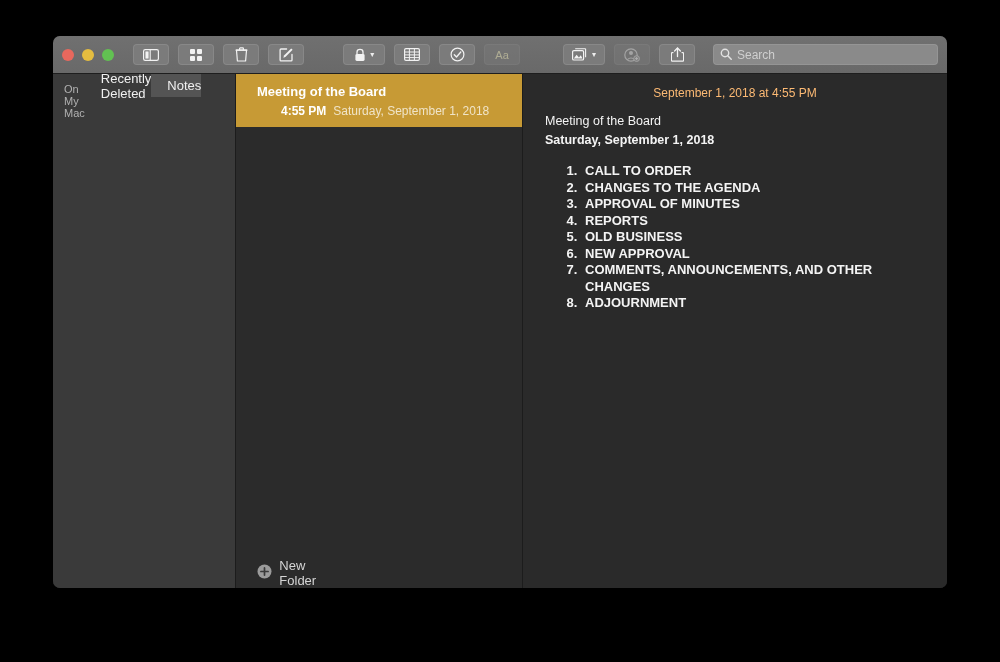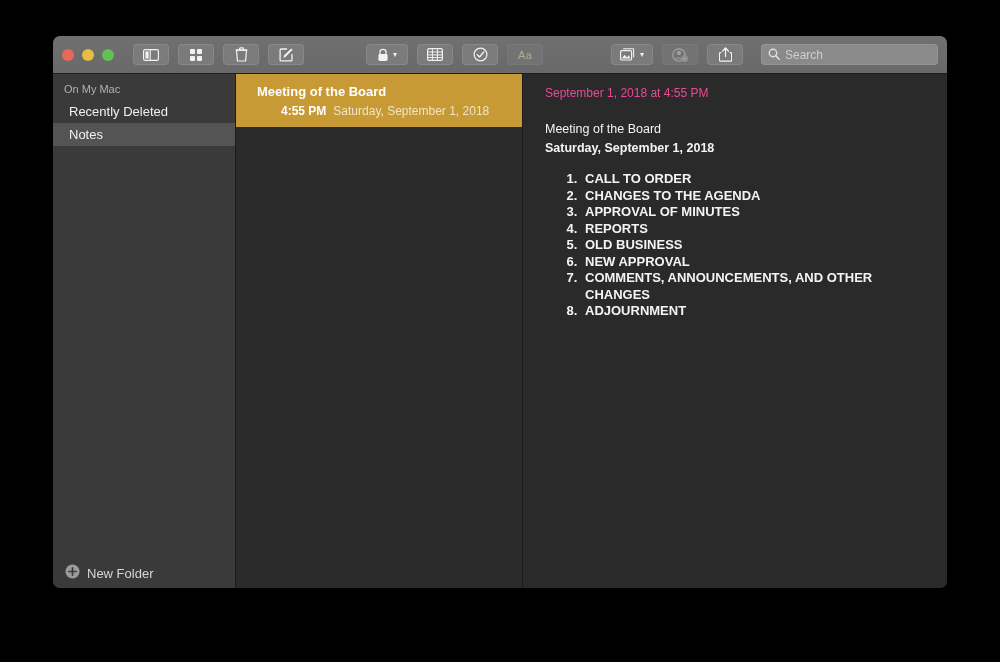--- a/index.html
+++ b/index.html
@@ -81,21 +81,21 @@
   }
 
   .chev { font-size: 8px; line-height: 1; color: #ededed; margin-left: 1px; }
 
   .tb-spacer-1 { width: 75px; }
   .tb-spacer-2 { width: 82px; }
 
   
   .search-box {
     margin-left: 9px;
-    width: 177px;
+    width: 225px;
     height: 21px;
     border-radius: 4px;
     background: #8a8a8a;
     border: 1px solid rgba(255,255,255,0.10);
     display: flex;
     align-items: center;
     padding: 0 6px;
     gap: 5px;
   }
   .search-placeholder {
@@ -105,21 +105,21 @@
 
   
   .body-split { flex: 1; display: flex; min-height: 0; }
 
   
   .sidebar {
     width: 182px;
     min-width: 182px;
     background: #3a3a3a;
     display: flex;
-    flex-direction: column;
+    flex-direction: row;
     position: relative;
   }
   .sidebar-header {
     font-size: 11px;
     color: #b1b1b1;
     padding: 9px 0 5px 11px;
     font-weight: normal;
   }
   .sb-item {
     height: 23px;
@@ -132,20 +132,21 @@
   }
   .sb-item.selected { background: #545454; }
 
   .sidebar-footer {
     margin-top: auto;
     height: 30px;
     display: flex;
     align-items: center;
     padding-left: 12px;
     gap: 7px;
+    margin-left: 44px;
   }
   .new-folder-label { font-size: 13px; color: #d5d5d5; }
 
   
   .note-list {
     width: 288px;
     min-width: 288px;
     background: #2b2b2b;
     border-left: 1px solid #1c1c1c;
     border-right: 1px solid #1c1c1c;
@@ -167,23 +168,24 @@
   .note-date { color: #f0e4c8; }
 
   
   .note-content {
     flex: 1;
     background: #2a2a2a;
     padding: 12px 22px 0 22px;
     overflow: hidden;
   }
   .content-date {
+    text-align: center;
     font-size: 12px;
-    color: #ec4899;
-    margin-bottom: 20px;
+    color: #fdba74;
+    margin-bottom: 12px;
   }
   .content-line {
     font-size: 12.5px;
     color: #f4f4f4;
     line-height: 1.52;
   }
   .content-line.bold { font-weight: bold; }
 
   .agenda {
     margin: 13px 0 0 0;

